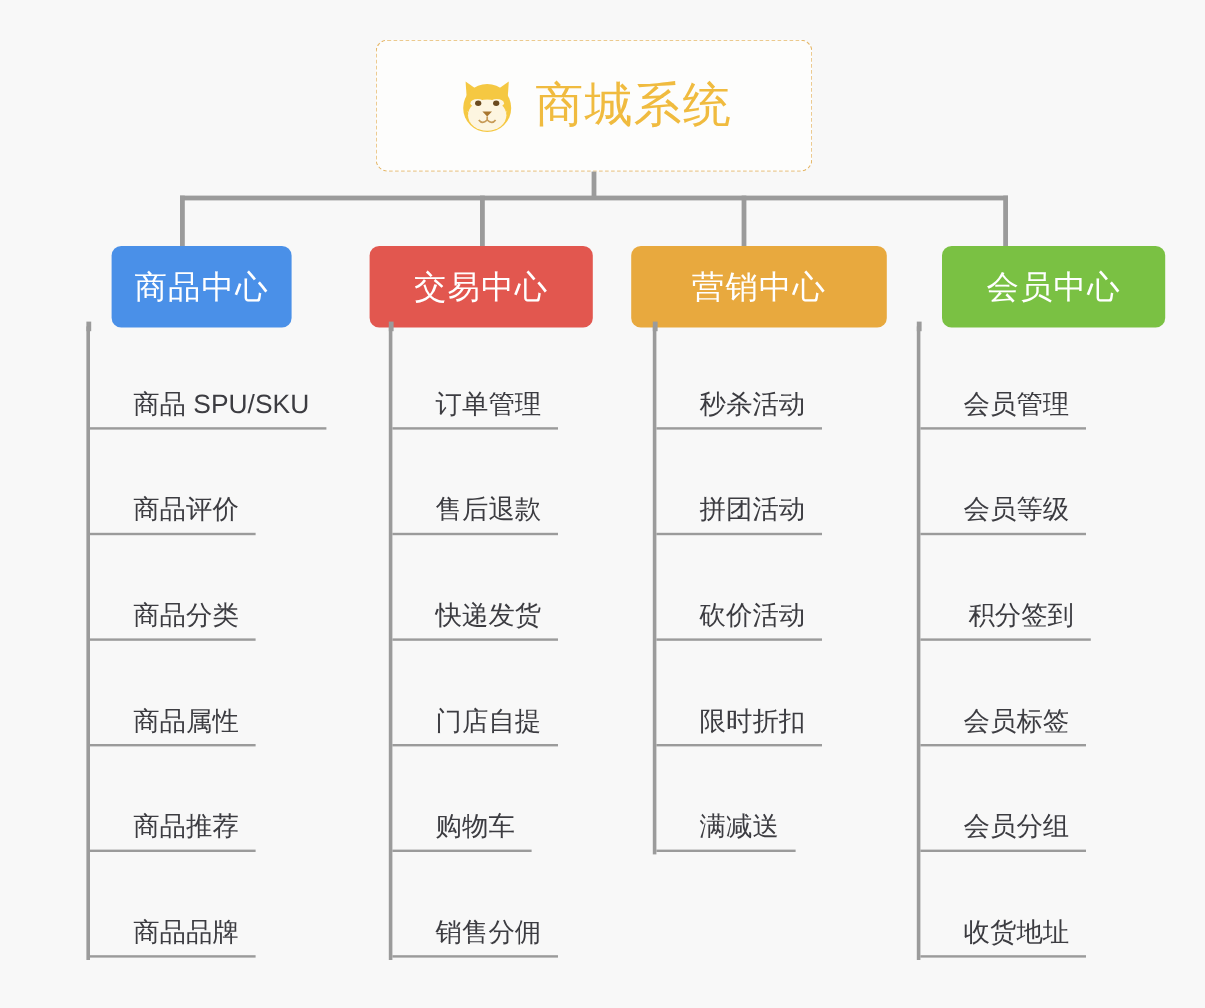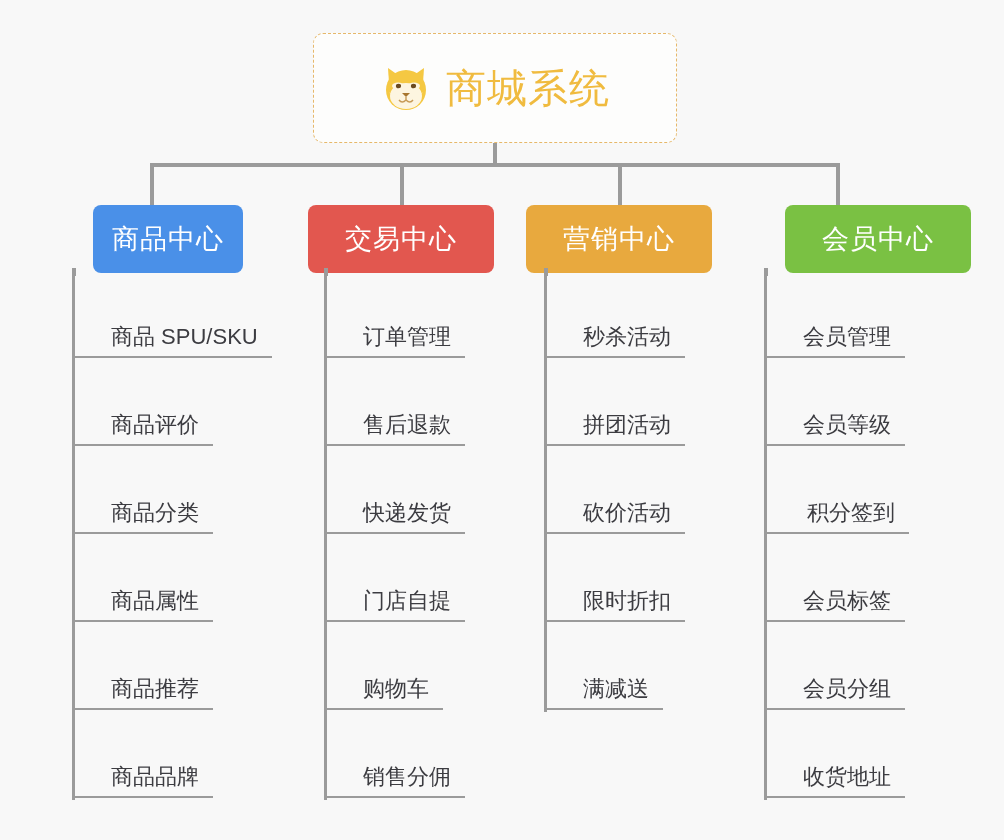--- a/index.html
+++ b/index.html
@@ -176,21 +176,21 @@
         <span class="leaf-label" style="border-bottom-color: rgb(155, 155, 155);">门店自提</span>
       </div>
     <div class="leaf">
         <span class="leaf-label" style="border-bottom-color: rgb(155, 155, 155);">购物车</span>
       </div>
     <div class="leaf">
         <span class="leaf-label" style="border-bottom-color: rgb(155, 155, 155);">销售分佣</span>
       </div>
   </div>
 
-  <div class="category" style="left: 526px; top: 205px; width: 186px; background: rgb(232, 169, 62);">
+  <div class="category" style="left: 526px; top: 205px; width: 213px; background: rgb(232, 169, 62);">
     <span>营销中心</span>
   </div>
   <div class="conn conn-v" style="left: 544px; top: 268px; height: 8px; background: rgb(155, 155, 155);"></div>
   <div class="branch" style="left: 544px; width: 186px; border-left-color: rgb(155, 155, 155);">
     <div class="leaf">
         <span class="leaf-label" style="border-bottom-color: rgb(155, 155, 155);">秒杀活动</span>
       </div>
     <div class="leaf">
         <span class="leaf-label" style="border-bottom-color: rgb(155, 155, 155);">拼团活动</span>
       </div>

